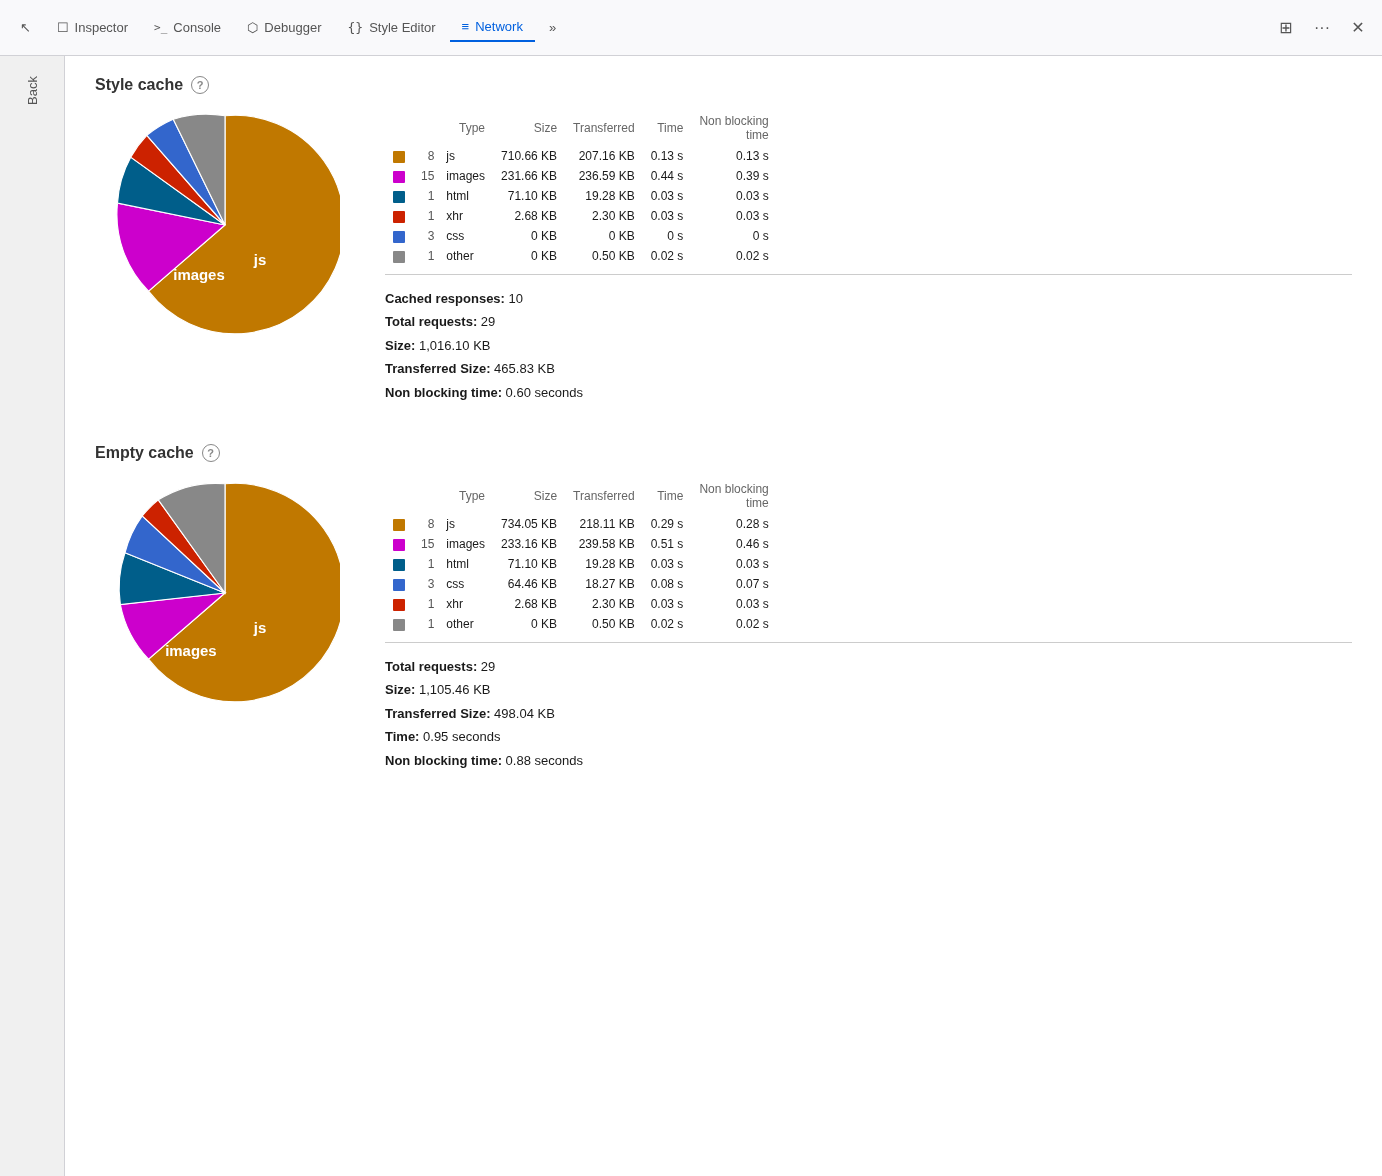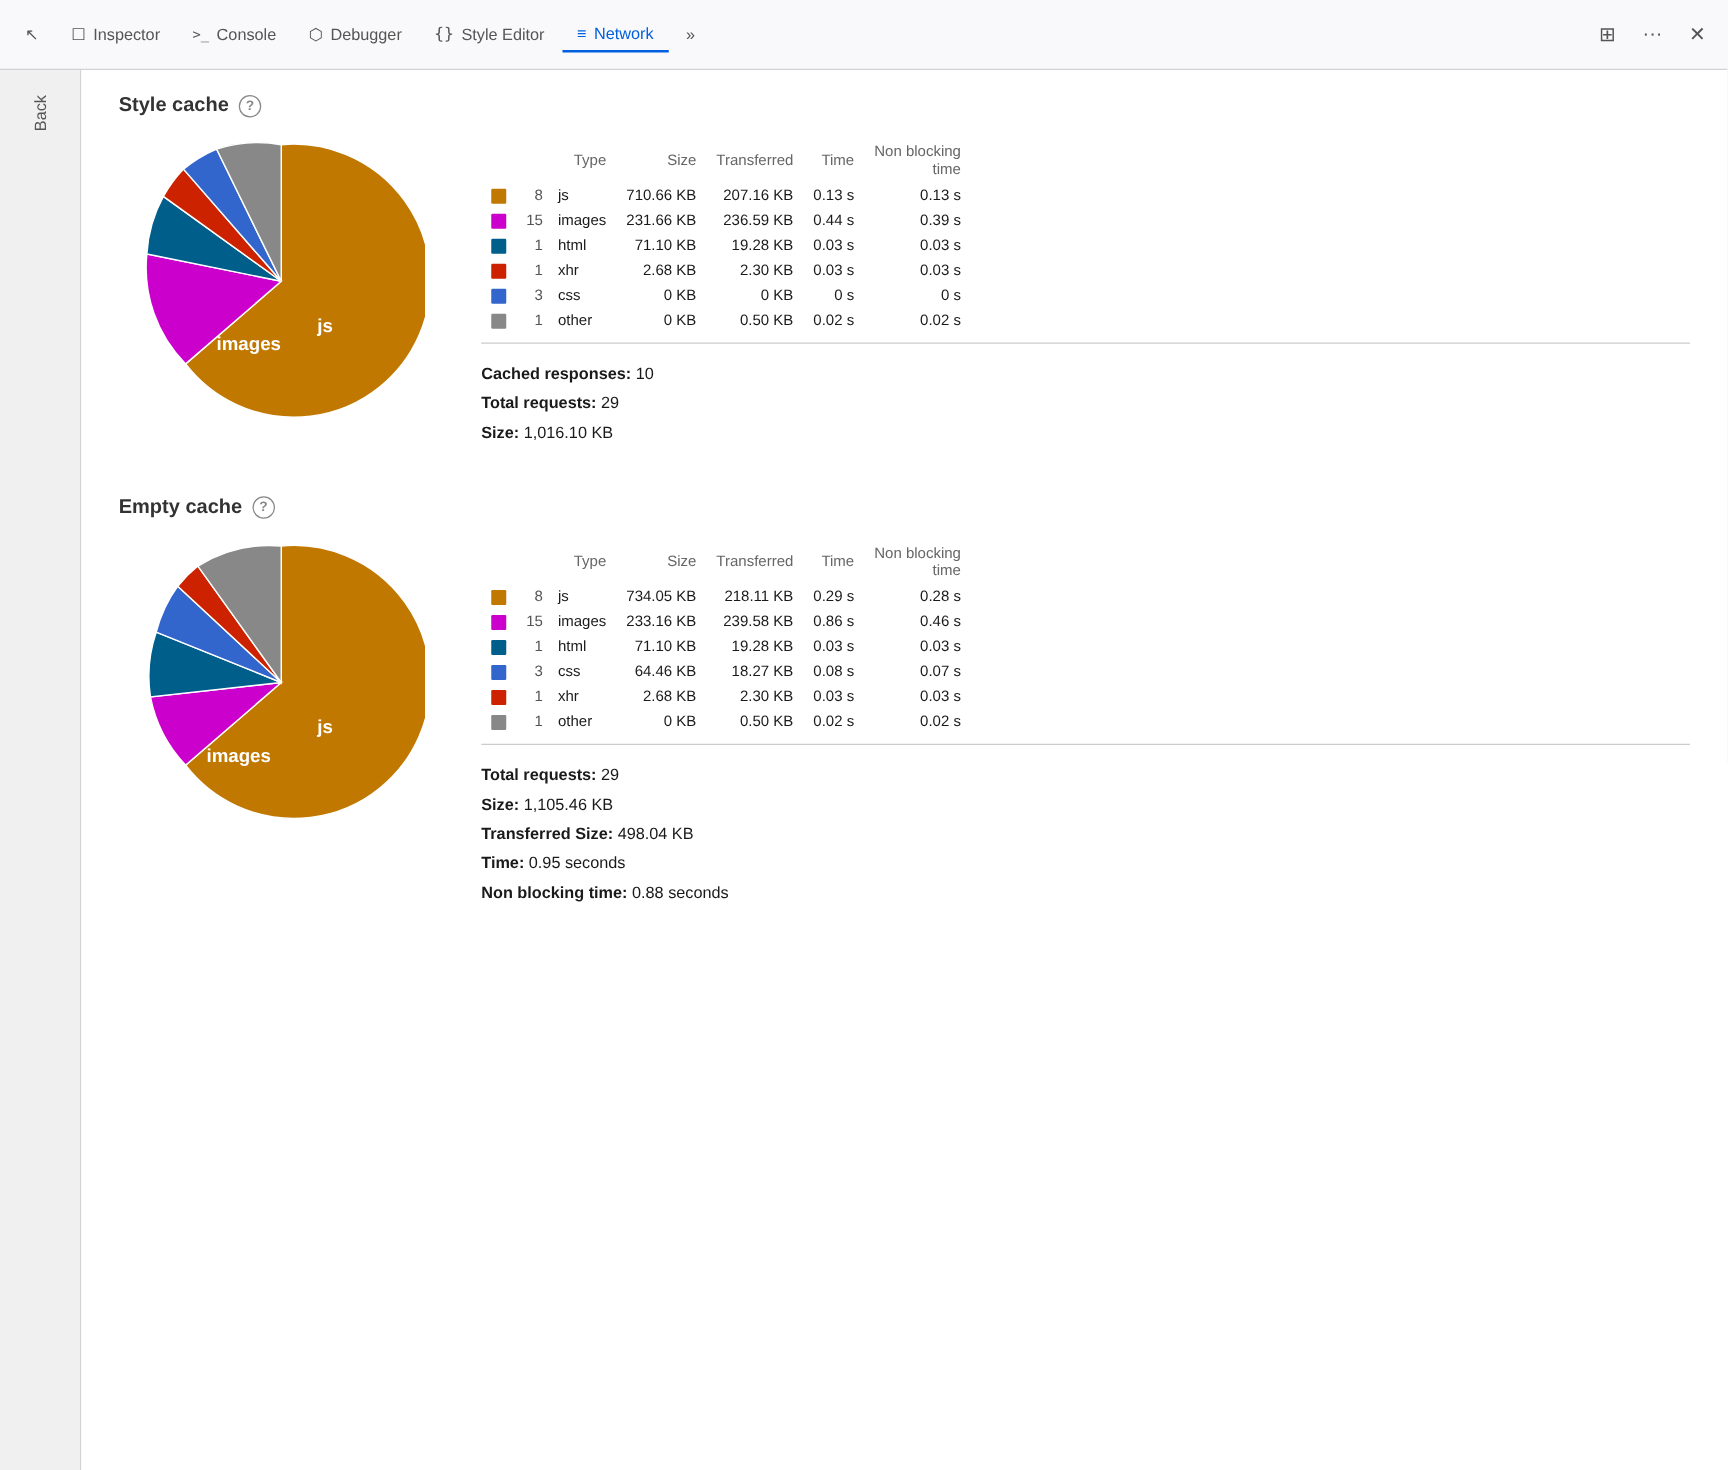--- a/index.html
+++ b/index.html
@@ -347,20 +347,22 @@
       <td>0.02 s</td>
       <td>0.02 s</td>
     </tr>
               </tbody>
           </table>
           <hr class="table-divider">
           <div class="summary" id="primed-summary">
               <p><strong>Cached responses:</strong> 10</p>
               <p><strong>Total requests:</strong> 29</p>
               <p><strong>Size:</strong> 1,016.10 KB</p>
+              <p><strong>Transferred Size:</strong> 465.83 KB</p>
+              <p><strong>Non blocking time:</strong> 0.60 seconds</p>
             </div>
         </div>
       </div>
     </div>
 
     <div class="section">
       <div class="section-header">
         <span class="section-title">Empty cache</span>
         <div class="help-icon">?</div>
       </div>
@@ -409,21 +411,21 @@
       <td>218.11 KB</td>
       <td>0.29 s</td>
       <td>0.28 s</td>
     </tr>
                 <tr>
       <td><span class="color-swatch" style="background:#cc00cc;"></span></td>
       <td class="count">15</td>
       <td class="type-name">images</td>
       <td>233.16 KB</td>
       <td>239.58 KB</td>
-      <td>0.86 s</td>
+      <td>0.51 s</td>
       <td>0.46 s</td>
     </tr>
                 <tr>
       <td><span class="color-swatch" style="background:#005e8a;"></span></td>
       <td class="count">1</td>
       <td class="type-name">html</td>
       <td>71.10 KB</td>
       <td>19.28 KB</td>
       <td>0.03 s</td>
       <td>0.03 s</td>

